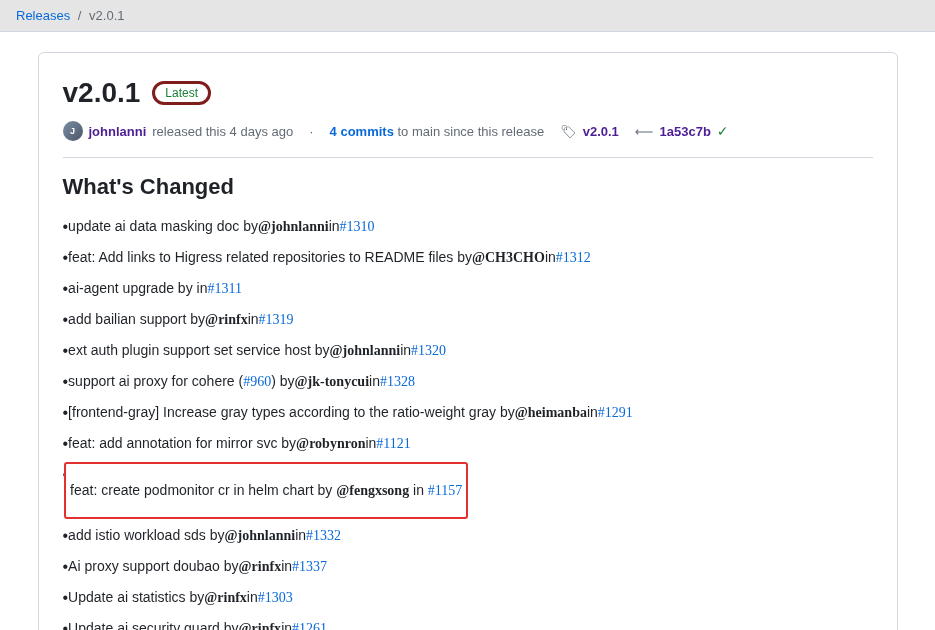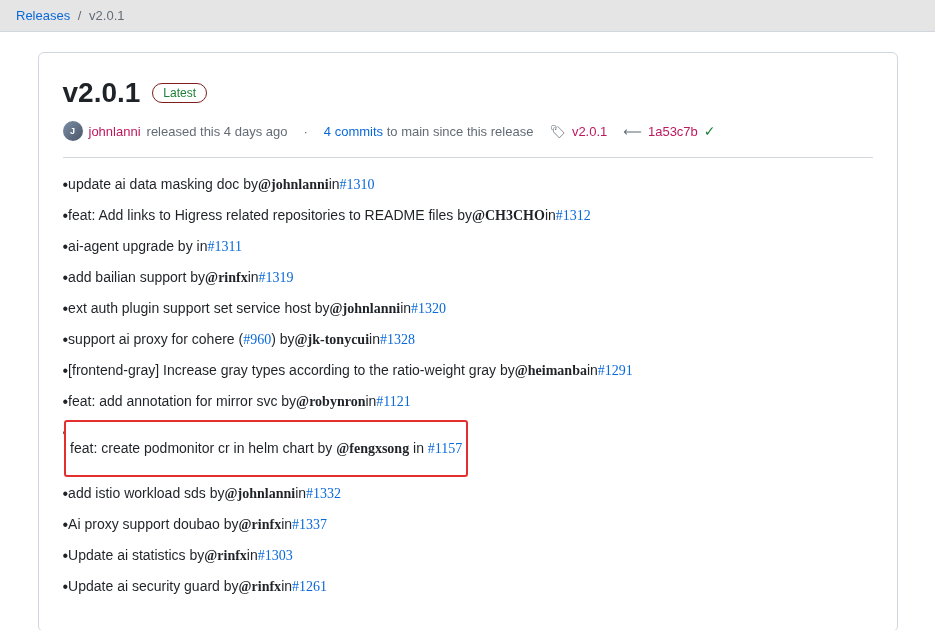--- a/index.html
+++ b/index.html
@@ -42,21 +42,21 @@
       margin-bottom: 12px;
     }
 
     .release-title {
       font-size: 28px;
       font-weight: 600;
       color: #1f2328;
     }
 
     .latest-badge {
-      border: 1px solid #7f1d1d;
+      border: 3px solid #7f1d1d;
       color: #1a7f37;
       border-radius: 999px;
       padding: 2px 10px;
       font-size: 12px;
       font-weight: 500;
     }
 
     .release-meta {
       display: flex;
       align-items: center;
@@ -67,22 +67,22 @@
       margin-bottom: 16px;
     }
 
     .release-meta-author {
       display: flex;
       align-items: center;
       gap: 6px;
     }
 
     .release-meta a {
-      color: #be185d;
-      font-weight: 400;
+      color: #4c1d95;
+      font-weight: 700;
       text-decoration: none;
     }
 
     .commits-link {
       color: #0969da !important;
       font-weight: normal;
       text-decoration: none;
     }
 
     .meta-dot { color: #636c76; }
@@ -203,20 +203,21 @@
       </div>
       <div class="meta-tag-group">
         <span class="commit-icon">⟵</span>
         <a href="#">1a53c7b</a>
         <span class="check-icon">✓</span>
       </div>
     </div>
 
     <hr class="divider">
 
+    <h2 class="whats-changed-title">What's Changed</h2>
 
     <ul class="changelog-list" id="changelog-list">
     <li>update ai data masking doc by <a href="#" class="author-link">@johnlanni</a> in <a href="#">#1310</a></li>
         <li>feat: Add links to Higress related repositories to README files by <a href="#" class="author-link">@CH3CHO</a> in <a href="#">#1312</a></li>
         <li>ai-agent upgrade by  in <a href="#">#1311</a></li>
         <li>add bailian support by <a href="#" class="author-link">@rinfx</a> in <a href="#">#1319</a></li>
         <li>ext auth plugin support set service host by <a href="#" class="author-link">@johnlanni</a> in <a href="#">#1320</a></li>
         <li>support ai proxy for cohere (<a href="#">#960</a>) by <a href="#" class="author-link">@jk-tonycui</a> in <a href="#">#1328</a></li>
         <li>[frontend-gray] Increase gray types according to the ratio-weight gray by <a href="#" class="author-link">@heimanba</a> in <a href="#">#1291</a></li>
         <li>feat: add annotation for mirror svc by <a href="#" class="author-link">@robynron</a> in <a href="#">#1121</a></li>

